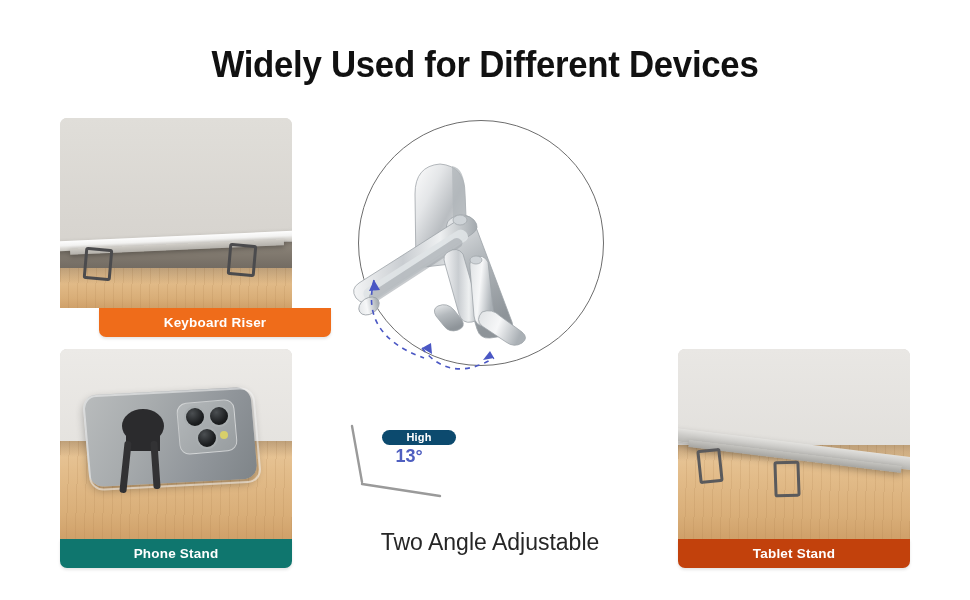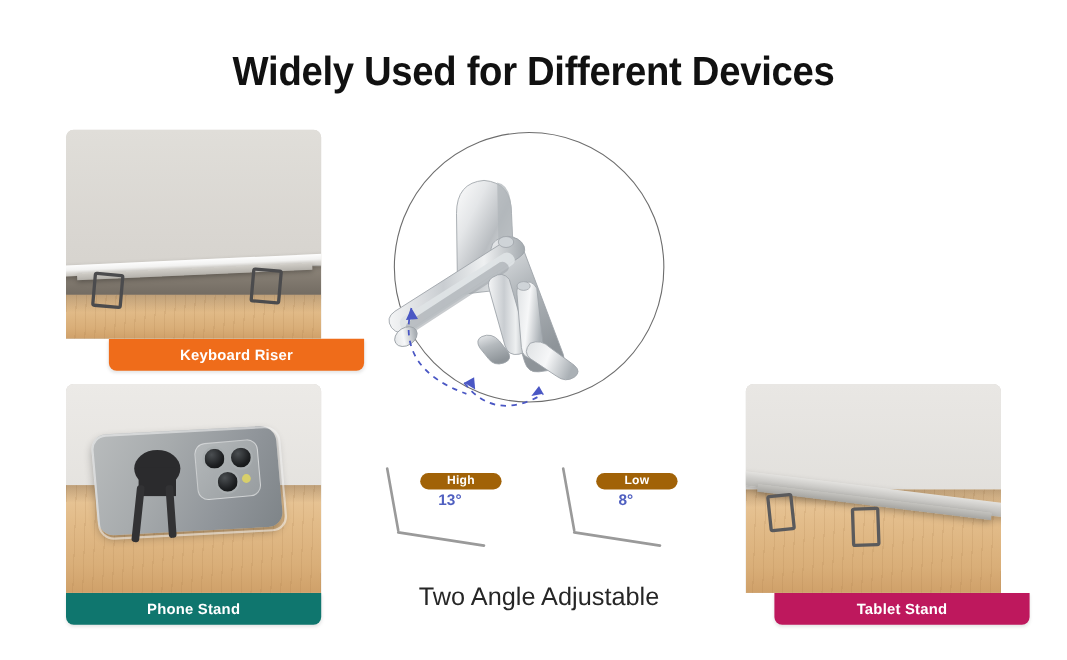--- a/index.html
+++ b/index.html
@@ -108,30 +108,30 @@
 
   .angles{position:absolute;left:340px;top:418px;width:300px;height:90px;}
   .angle{position:absolute;top:0;width:140px;height:90px;}
   .angle.left{left:0;}
   .angle.right{left:160px;}
   .angle .vsvg{position:absolute;left:0;top:4px;}
   .badge{
     position:absolute;
     left:42px;top:12px;
     min-width:54px;padding:1px 10px 2px;
-    background:#a16207;color:#ffffff;
+    background:#0c4a6e;color:#ffffff;
     border-radius:9px;
     font-size:11px;font-weight:bold;
     text-align:center;
     letter-spacing:.2px;
   }
   .deg{
     position:absolute;left:42px;top:28px;width:54px;
     text-align:center;
-    color:#4f5fc0;font-size:14px;font-weight:bold;
+    color:#4f5fc0;font-size:18px;font-weight:bold;
   }
   .caption{
     position:absolute;left:310px;top:529px;width:360px;
     text-align:center;
     font-size:23px;color:#262626;
     font-weight:normal;
     font-family:"Liberation Sans", sans-serif;
   }
 </style>
 </head>
@@ -184,21 +184,21 @@
     <div class="photo">
       <div class="wall cool" style="background:linear-gradient(180deg,#e9e7e4 0%,#dfddd9 70%,#d7d5d1 100%);"></div>
       <div class="desk" style="top:96px;height:94px;"></div>
       <div class="deskshadow" style="top:96px;"></div>
 
       <div class="tb-slab" style="left:-6px;top:94px;width:248px;height:13px;transform:rotate(7deg);border-radius:2px;"></div>
       <div class="tb-slab" style="left:10px;top:104px;width:214px;height:7px;transform:rotate(7deg);background:linear-gradient(180deg,#c4c3bf,#a5a4a0);"></div>
       <div class="tb-leg" style="left:20px;top:100px;width:18px;height:28px;transform:rotate(-6deg);"></div>
       <div class="tb-leg" style="left:96px;top:112px;width:20px;height:30px;transform:rotate(-2deg);"></div>
     </div>
-    <div class="bar" style="background:#be185d;margin-left:26px;">Tablet Stand</div>
+    <div class="bar" style="background:#c2410c;">Tablet Stand</div>
   </div>
 
   <div class="circle"></div>
 
   <svg class="hero" viewBox="0 0 260 250">
     <defs>
       <linearGradient id="mtl1" x1="0" y1="0" x2="1" y2="1">
         <stop offset="0%" stop-color="#fdfdfd"></stop>
           <stop offset="28%" stop-color="#e4e6e8"></stop>
         <stop offset="55%" stop-color="#b9bdc1"></stop>
@@ -261,26 +261,18 @@
 
     <div class="angle left">
       <svg class="vsvg" width="140" height="86" viewBox="0 0 140 86">
         <path d="M12 4 L22 60" stroke="#9a9a9a" stroke-width="2.4" fill="none" stroke-linecap="round"></path>
         <path d="M22 62 L100 74" stroke="#9a9a9a" stroke-width="2.4" fill="none" stroke-linecap="round"></path>
       </svg>
       <div class="badge">High</div>
       <div class="deg">13°</div>
     </div>
 
-    <div class="angle right">
-      <svg class="vsvg" width="140" height="86" viewBox="0 0 140 86">
-        <path d="M12 4 L22 60" stroke="#9a9a9a" stroke-width="2.4" fill="none" stroke-linecap="round"></path>
-        <path d="M22 62 L100 74" stroke="#9a9a9a" stroke-width="2.4" fill="none" stroke-linecap="round"></path>
-      </svg>
-      <div class="badge">Low</div>
-      <div class="deg">8°</div>
-    </div>
 
   </div>
 
   <div class="caption">Two Angle Adjustable</div>
 
 </div>
 
 </body></html>

